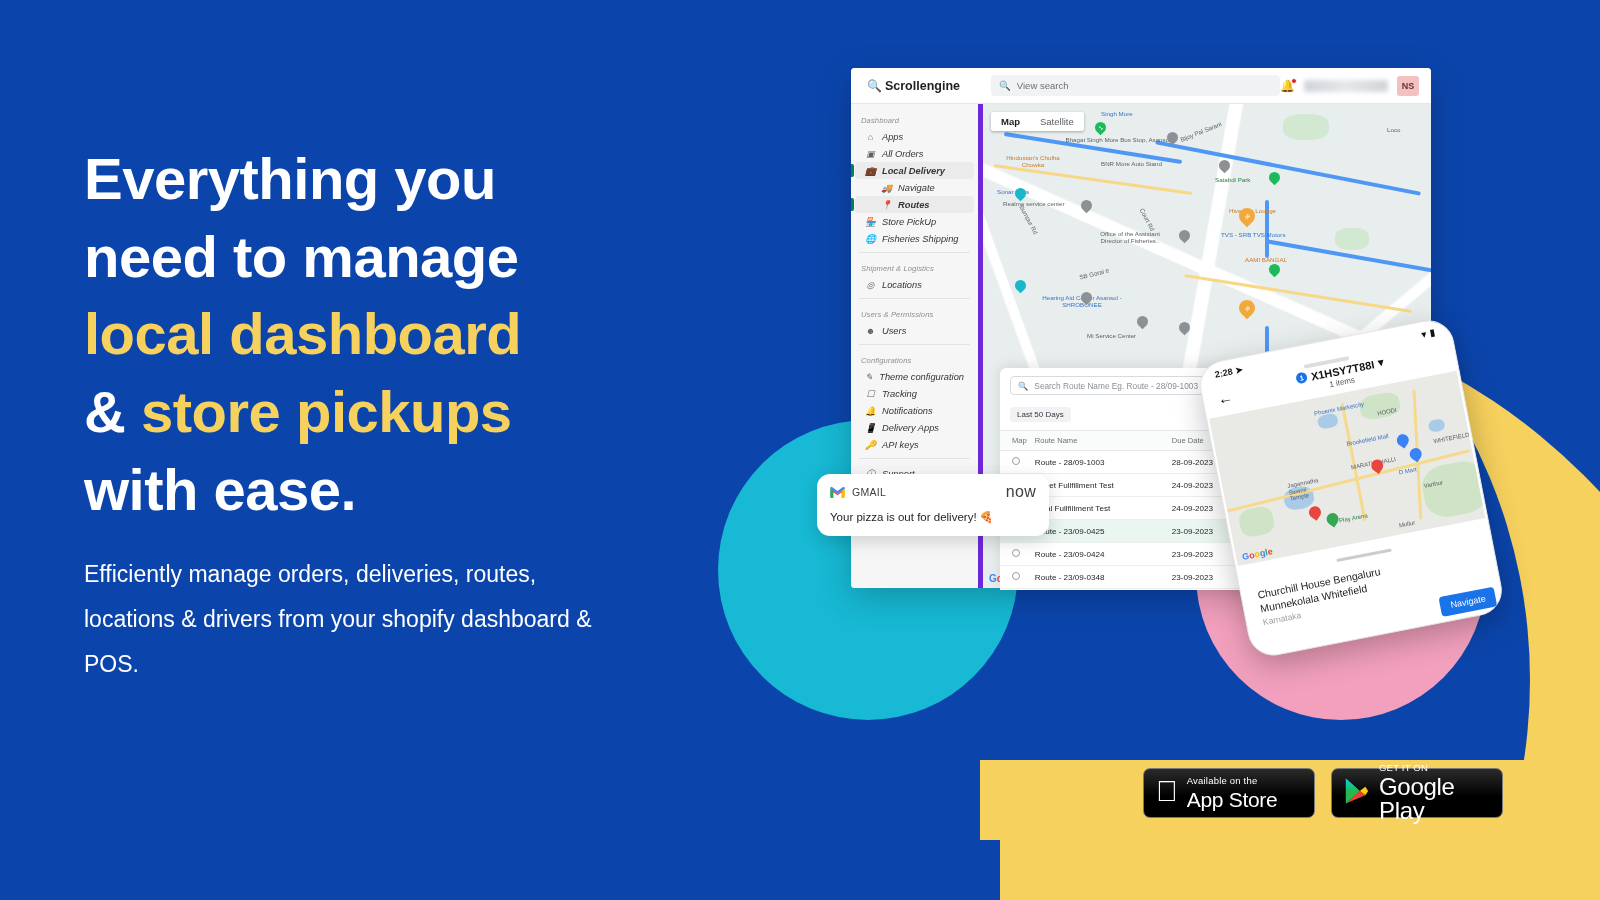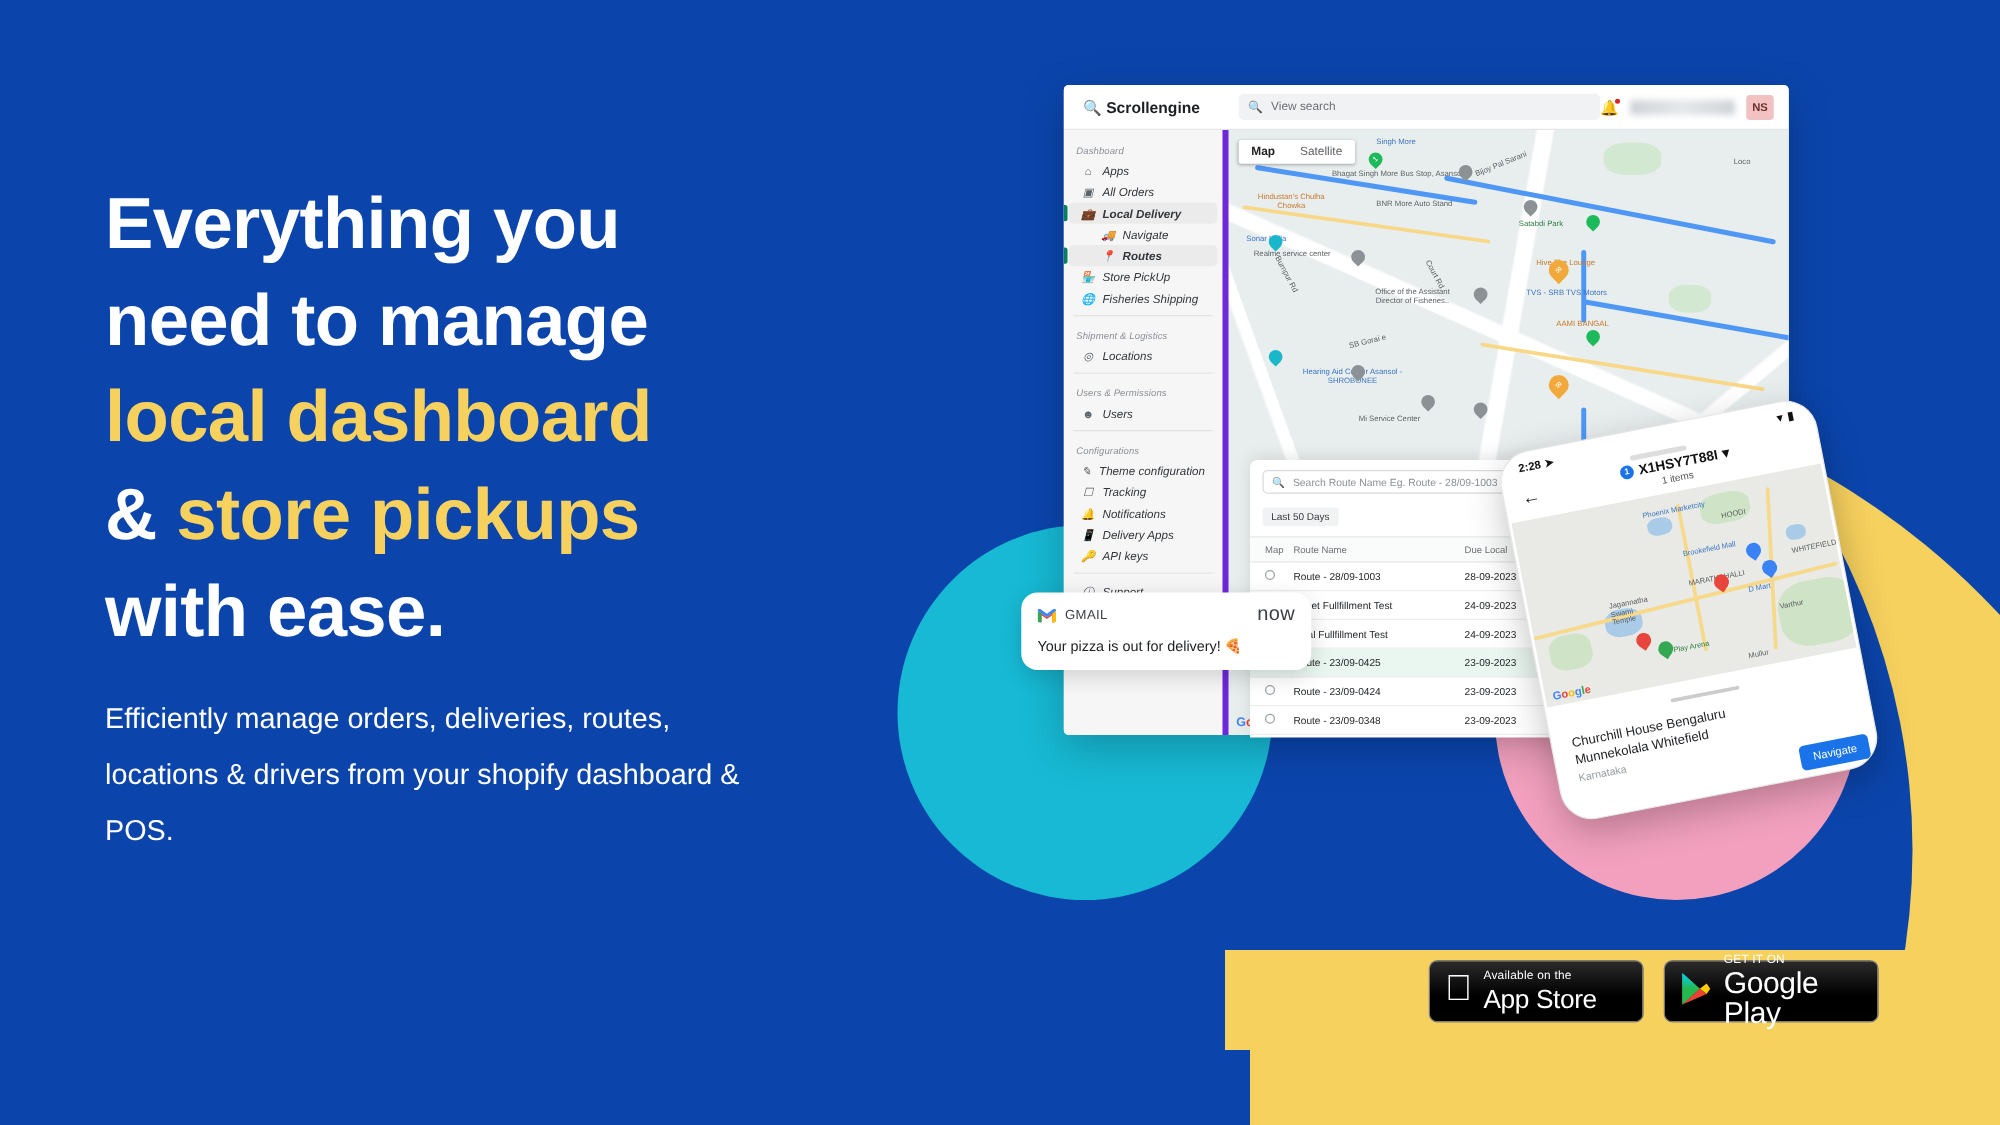--- a/index.html
+++ b/index.html
@@ -610,21 +610,21 @@
     <div id="routes-search">
       <span>🔍</span>
       <span>Search Route Name Eg. Route - 28/09-1003</span>
     </div>
     <div><span id="routes-filter">Last 50 Days</span></div>
     <table id="routes-table">
       <thead>
         <tr>
           <th>Map</th>
           <th>Route Name</th>
-          <th>Due Local</th>
+          <th>Due Date</th>
           <th>Created At</th>
         </tr>
       </thead>
       <tbody>
         <tr>
           <td><span class="radio-dot"></span></td>
           <td>Route - 28/09-1003</td>
           <td>28-09-2023</td>
           <td>28-09-2023 |</td>
         </tr>

